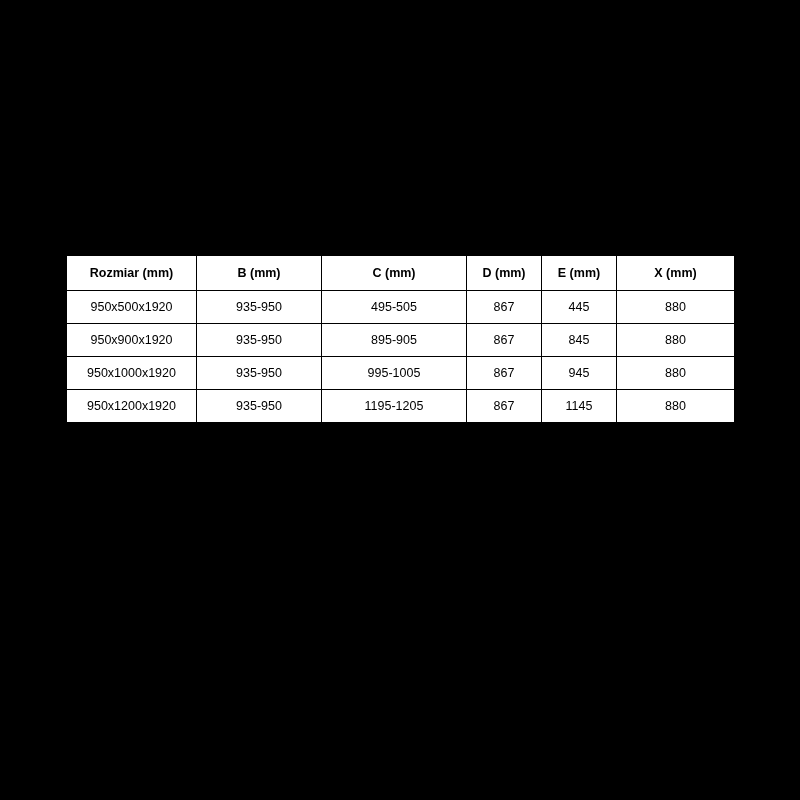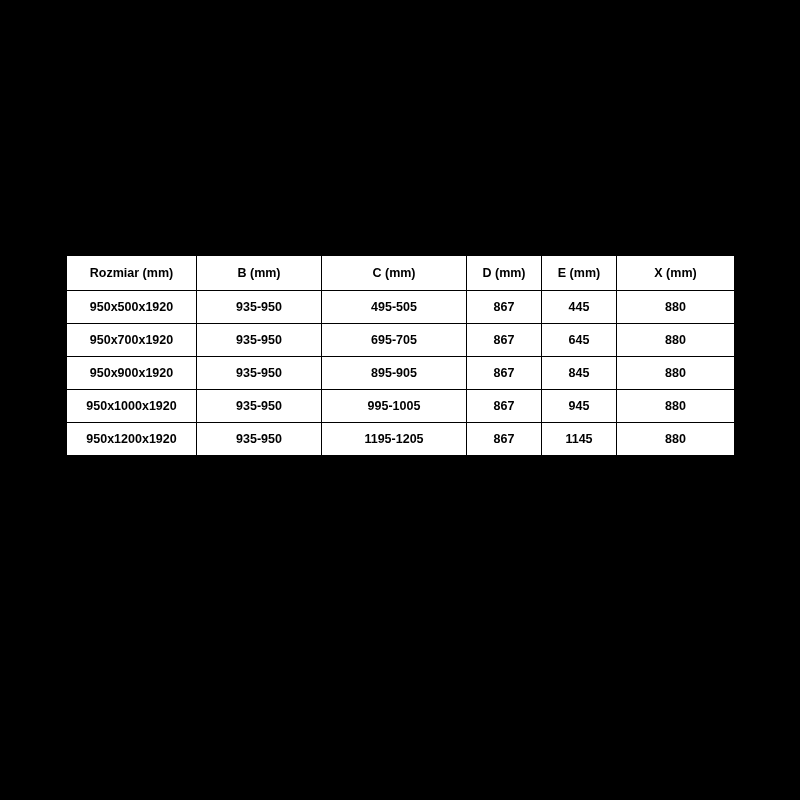--- a/index.html
+++ b/index.html
@@ -39,21 +39,21 @@
     font-size: 12.5px;
     height: 32px;
     padding: 0 4px;
     white-space: nowrap;
   }
   table.spec-table th {
     font-weight: bold;
     height: 34px;
   }
   table.spec-table td {
-    font-weight: bold;
+    font-weight: normal;
   }
   col.c0 { width: 130px; }
   col.c1 { width: 125px; }
   col.c2 { width: 145px; }
   col.c3 { width: 75px; }
   col.c4 { width: 75px; }
   col.c5 { width: 118px; }
 </style>
 </head>
 <body>
@@ -82,28 +82,20 @@
       <tbody>
         <tr>
           <td>950x500x1920</td>
           <td>935-950</td>
           <td>495-505</td>
           <td>867</td>
           <td>445</td>
           <td>880</td>
         </tr>
         <tr>
-          <td>950x700x1920</td>
-          <td>935-950</td>
-          <td>695-705</td>
-          <td>867</td>
-          <td>645</td>
-          <td>880</td>
-        </tr>
-        <tr>
           <td>950x900x1920</td>
           <td>935-950</td>
           <td>895-905</td>
           <td>867</td>
           <td>845</td>
           <td>880</td>
         </tr>
         <tr>
           <td>950x1000x1920</td>
           <td>935-950</td>

